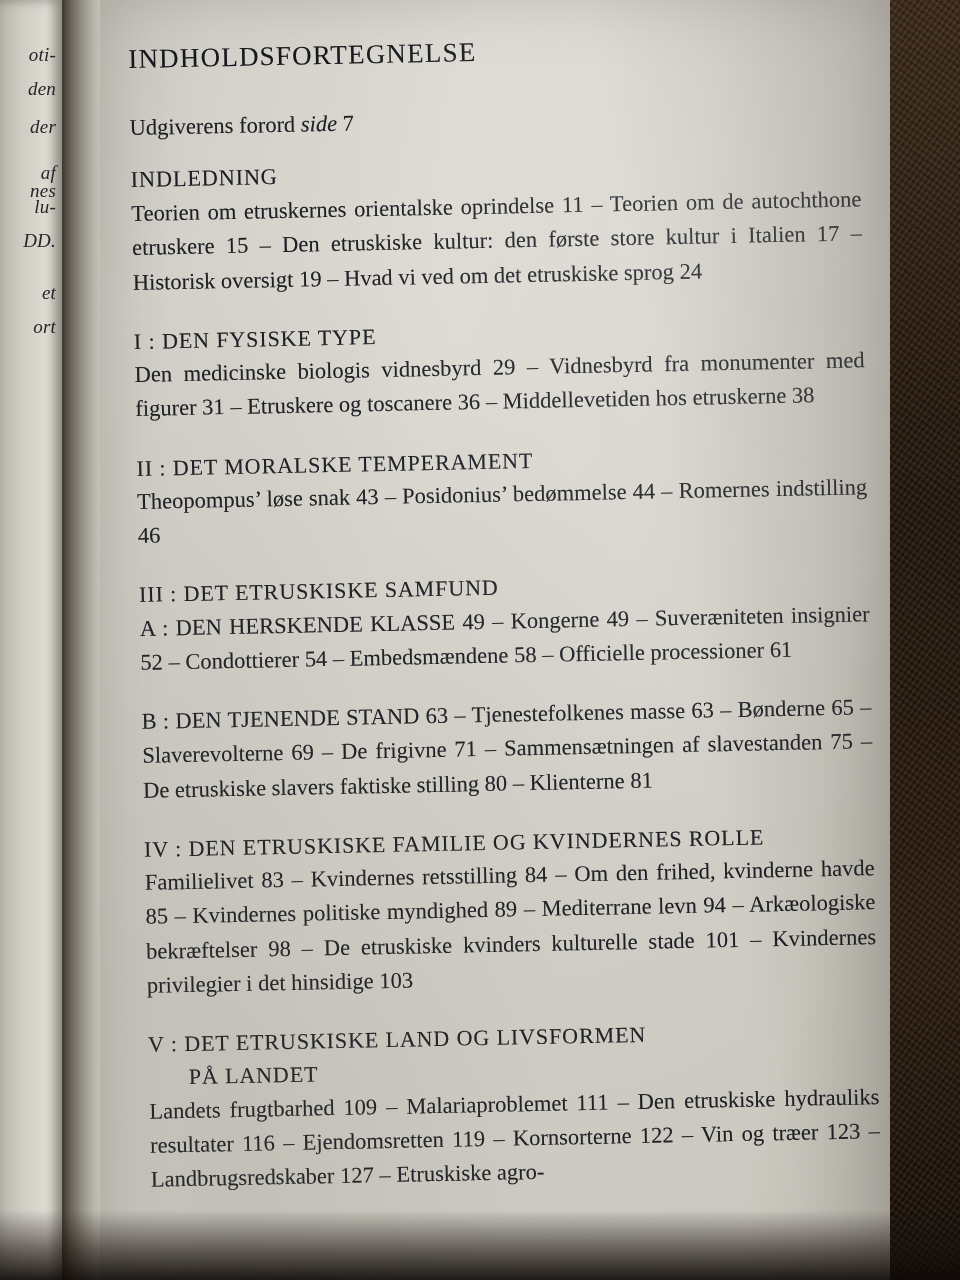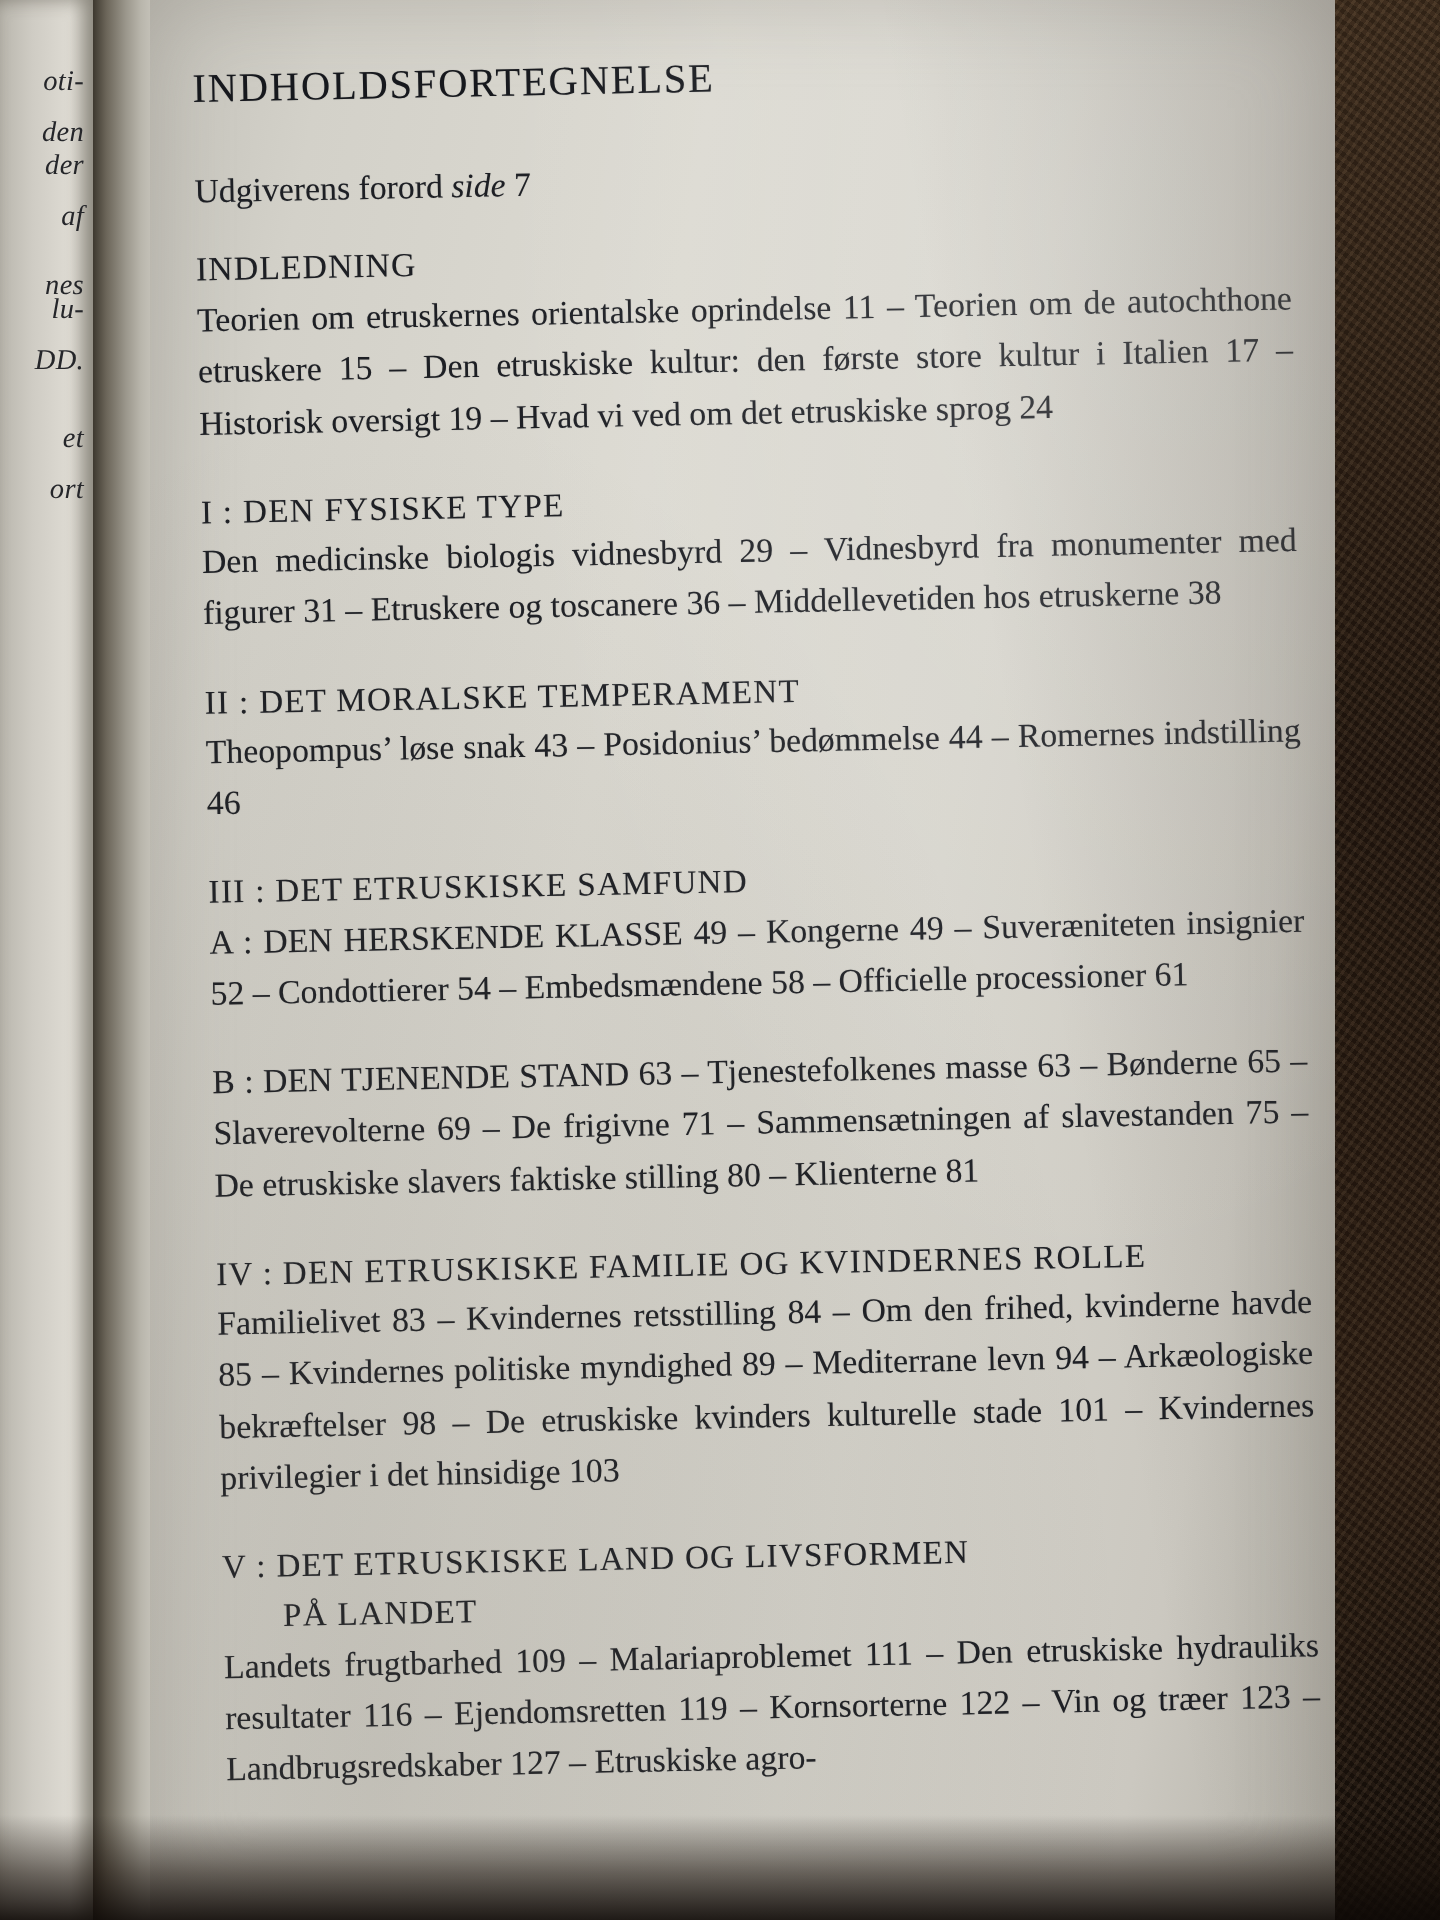--- a/index.html
+++ b/index.html
@@ -137,22 +137,22 @@
 </head>
 <body>
 
 <div class="scene">
 
   <div class="fabric"></div>
 
   <div class="left-page">
     <span class="fragline ital" style="top:44px;">oti-</span>
     <span class="fragline ital" style="top:78px;text-align:right;">den</span>
-    <span class="fragline ital" style="top:100px;">der</span>
-    <span class="fragline ital" style="top:134px;">af</span>
+    <span class="fragline ital" style="top:116px;">der</span>
+    <span class="fragline ital" style="top:162px;">af</span>
     <span class="fragline ital" style="top:180px;margin-left:14px;">nes</span>
     <span class="fragline ital" style="top:196px;">lu-</span>
     <span class="fragline" style="top:230px;">DD.</span>
     <span class="fragline ital" style="top:282px;">et</span>
     <span class="fragline ital" style="top:316px;margin-left:32px;">ort</span>
   </div>
 
   <div class="gutter"></div>
 
   <div class="page">

